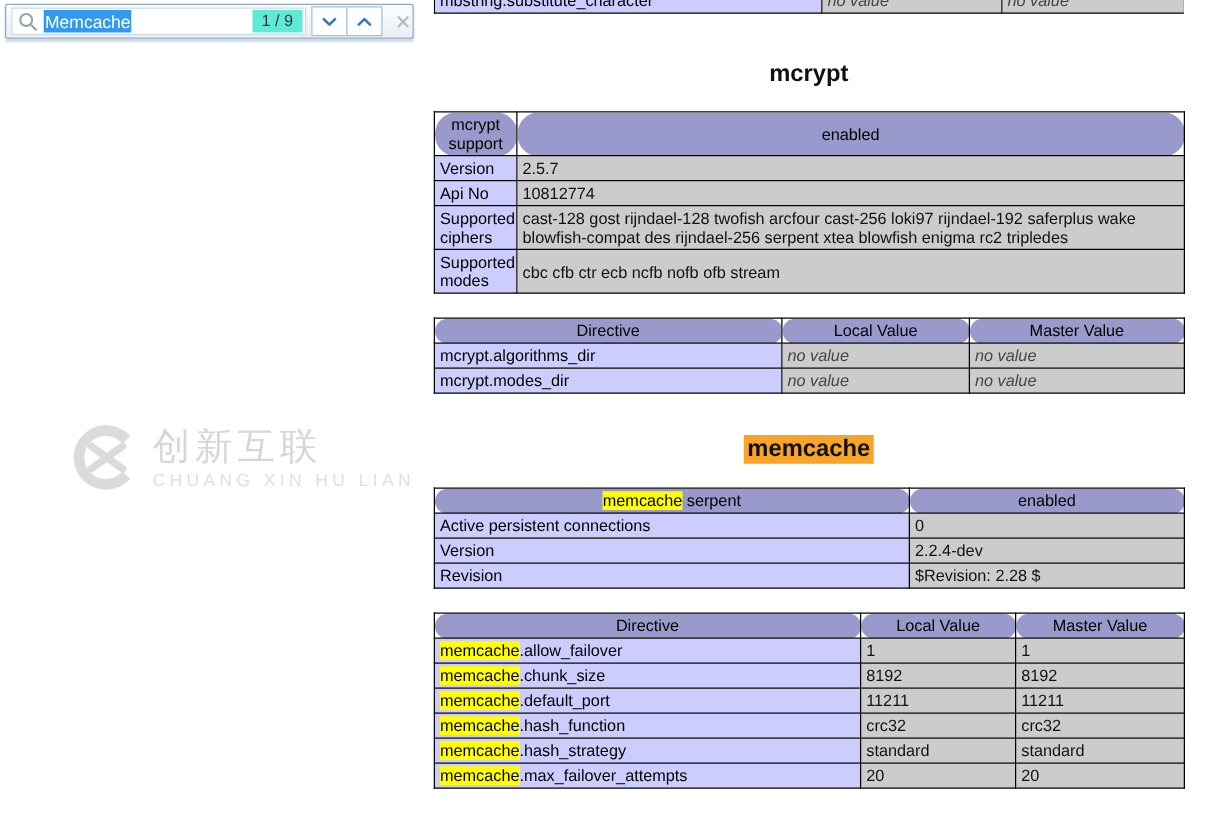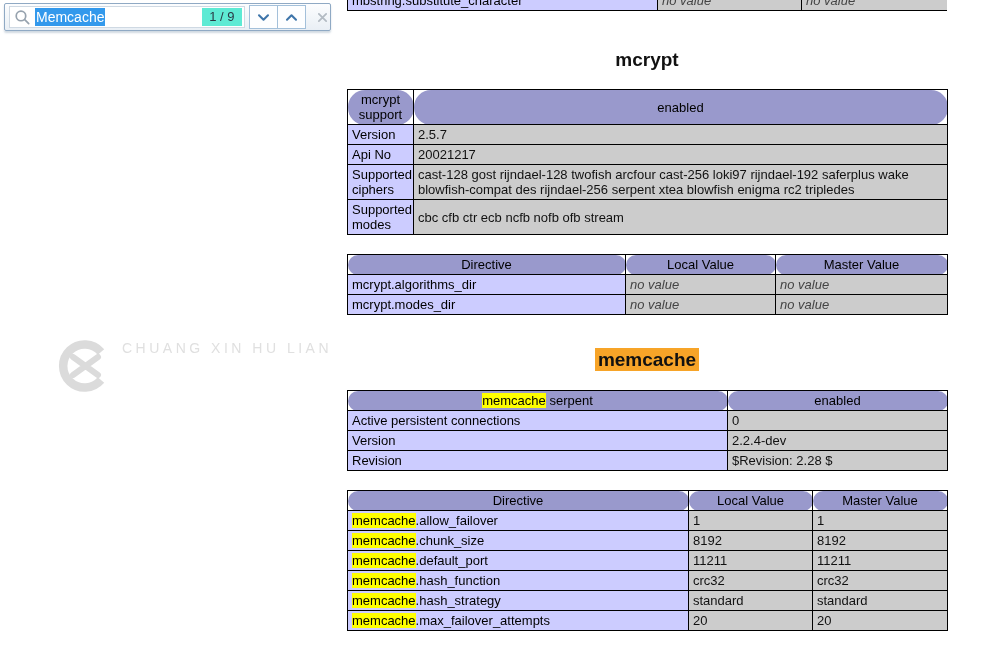--- a/index.html
+++ b/index.html
@@ -92,21 +92,21 @@
           <tr>
         <th class="hdrcell tall">mcrypt support</th>
         <th class="hdrcell tall">enabled</th>
       </tr>
       <tr>
         <td class="labcell">Version</td>
         <td class="valcell">2.5.7</td>
       </tr>
       <tr>
         <td class="labcell">Api No</td>
-        <td class="valcell">20021217</td>
+        <td class="valcell">10812774</td>
       </tr>
       <tr>
         <td class="labcell tall">Supported ciphers</td>
         <td class="valcell tall">cast-128 gost rijndael-128 twofish arcfour cast-256 loki97 rijndael-192 saferplus wake blowfish-compat des rijndael-256 serpent xtea blowfish enigma rc2 tripledes</td>
       </tr>
       <tr>
         <td class="labcell tall">Supported modes</td>
         <td class="valcell tall">cbc cfb ctr ecb ncfb nofb ofb stream</td>
       </tr>
     </tbody>
@@ -237,17 +237,18 @@
       </svg>
     </div>
   </div>
 
   <div class="watermark">
     <svg width="52" height="52" viewBox="0 0 52 52">
       <path d="M 43 12 A 21.5 21.5 0 1 0 43 40" fill="none" stroke="#dbdbdb" stroke-width="8.5"></path>
       <path d="M15 17 L40 35 M40 17 L15 35" stroke="#dbdbdb" stroke-width="6" stroke-linecap="round"></path>
     </svg>
     <div class="wm-text">
+      <div class="wm-cn">创新互联</div>
       <div class="wm-en">CHUANG XIN HU LIAN</div>
     </div>
   </div>
 
 </div>
 
 </body></html>

